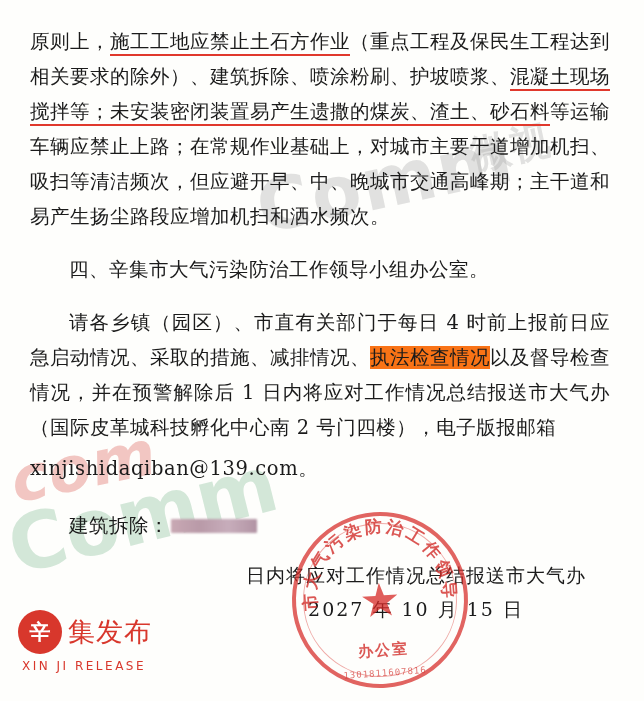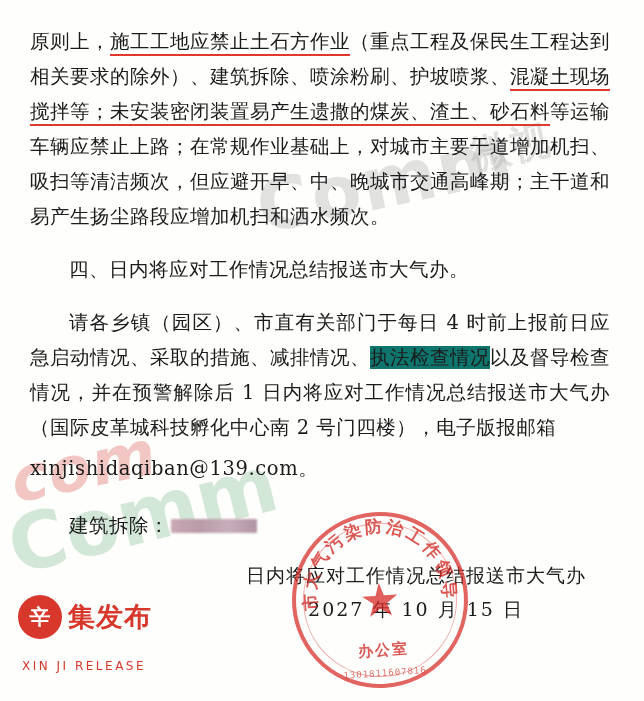--- a/index.html
+++ b/index.html
@@ -78,21 +78,21 @@
     letter-spacing: 0.5px;
     margin: 6px 0 2px 0;
   }
   .indent { text-indent: 2em; }
 
   .u-red {
     border-bottom: 2px solid #e0382c;
     padding-bottom: 1px;
   }
   .hl {
-    background: #0f766e;
+    background: #f97316;
   }
 
   .gap-s { height: 10px; }
   .gap-m { height: 14px; }
 
   .email {
     font-family: "DejaVu Serif", "Liberation Serif", serif;
     letter-spacing: 0.6px;
   }
 
@@ -212,25 +212,25 @@
     font-weight: bold;
     display: flex;
     align-items: center;
     justify-content: center;
     flex: 0 0 auto;
   }
   .logo-cn {
     color: #d8372c;
     font-family: "DejaVu Sans", sans-serif;
     font-size: 27px;
-    font-weight: bold;
+    font-weight: normal;
     letter-spacing: 1px;
   }
   .logo-en {
-    margin-top: 20px;
+    margin-top: 5px;
     color: #d8372c;
     font-family: "DejaVu Sans", sans-serif;
     font-size: 12px;
     letter-spacing: 2.5px;
     text-align: left;
     padding-left: 4px;
   }
 </style>
 </head>
 <body>
@@ -244,21 +244,21 @@
 
   <div class="doc-body">
 
     <p class="para">
       <span>原则上，</span><span class="u-red">施工工地应禁止土石方作业</span><span>（重点工程及保民生工程达到相关要求的除外）、建筑拆除、喷涂粉刷、护坡喷浆、</span><span class="u-red">混凝土现场搅拌等；未安装密闭装置易产生遗撒的煤炭、渣土、砂石料</span><span>等运输车辆应禁止上路；在常规作业基础上，对城市主要干道增加机扫、吸扫等清洁频次，但应避开早、中、晚城市交通高峰期；主干道和易产生扬尘路段应增加机扫和洒水频次。</span>
     </p>
 
     <div class="gap-s"></div>
 
     <p class="para indent">
-      <span>四、日内将应对工作情况总结报送市大气办。</span>
+      <span>四、辛集市大气污染防治工作领导小组办公室。</span>
     </p>
 
     <div class="gap-s"></div>
 
     <p class="para indent">
       <span>请各乡镇（园区）、市直有关部门于每日 4 时前上报前日应急启动情况、采取的措施、减排情况、</span><span class="hl">执法检查情况</span><span>以及督导检查情况，并在预警解除后 1 日内将应对工作情况总结报送市大气办（国际皮革城科技孵化中心南 2 号门四楼），电子版报邮箱</span>
     </p>
 
     <p class="para email">
       <span>xinjishidaqiban@139.com。</span>

